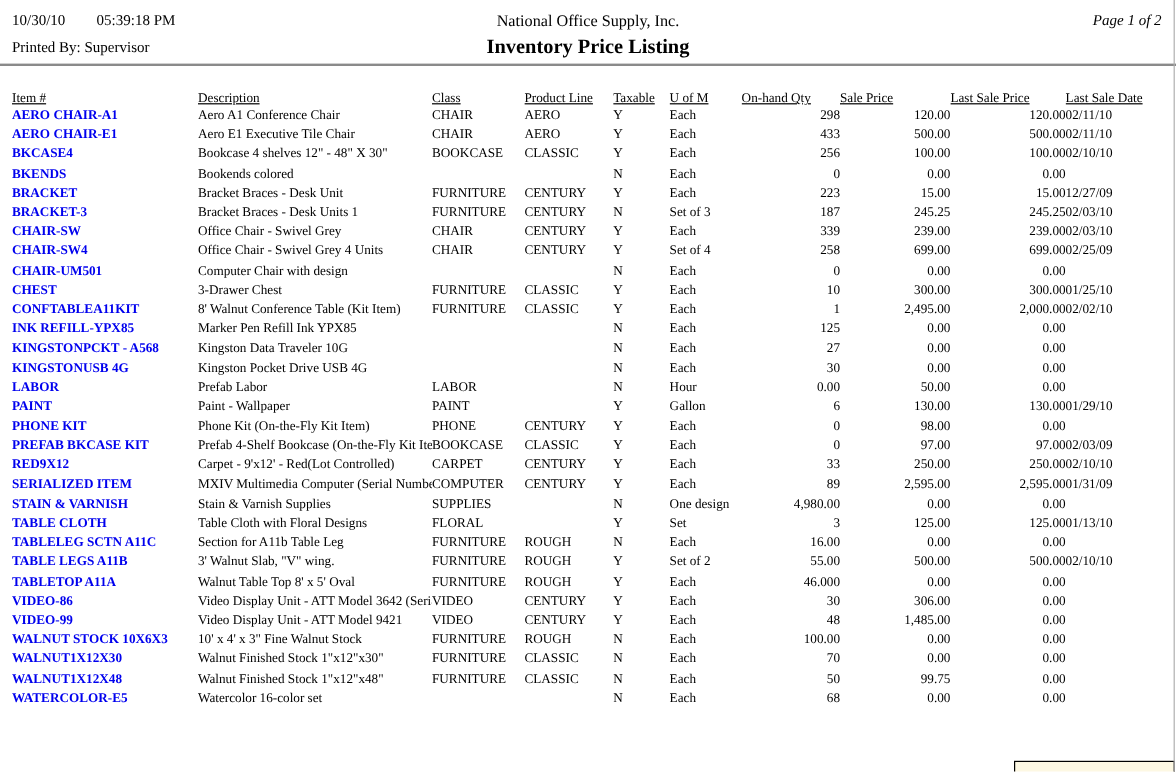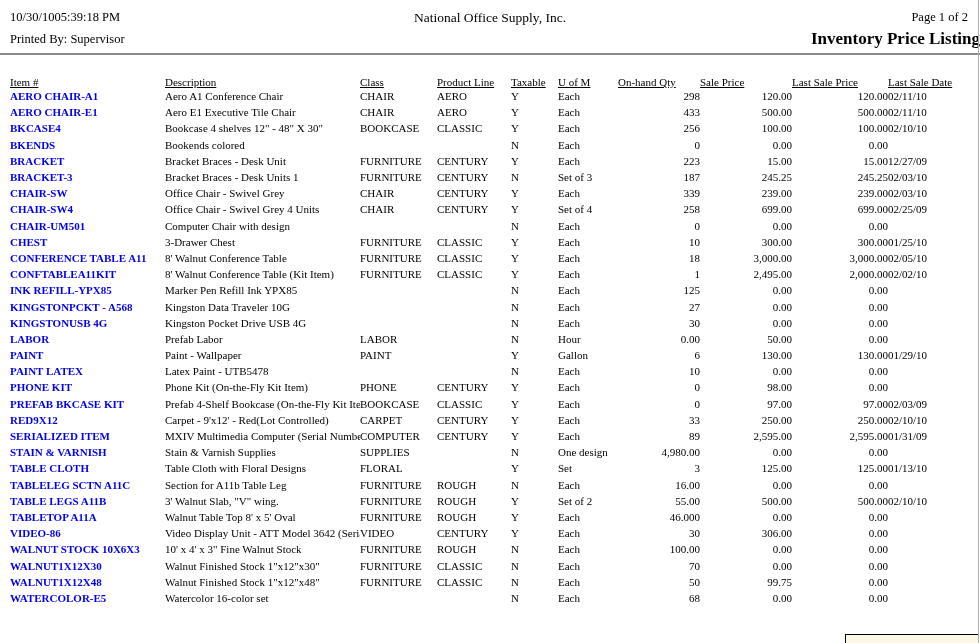--- a/index.html
+++ b/index.html
@@ -4,27 +4,27 @@
 <style>
   html,body{margin:0;padding:0;}
   body{
     width:980px;height:643px;position:relative;overflow:hidden;
     background:#ffffff;color:#000;
     font-family:"Liberation Serif", serif;
   }
   .right-edge{position:absolute;top:0;right:1px;width:1px;height:643px;background:#b0b0b0;}
   
   .hdr-left{position:absolute;left:10px;top:10px;font-size:12.5px;white-space:nowrap;}
-  .hdr-left .time{}
+  .hdr-left .time{margin-left:26px;}
   .printed-by{position:absolute;left:10px;top:32px;font-size:12.5px;white-space:nowrap;}
   .company{position:absolute;left:0;top:10px;width:980px;text-align:center;
            font-weight:normal;font-size:13.5px;}
-  .report-title{position:absolute;left:0;top:29px;width:980px;text-align:right;
+  .report-title{position:absolute;left:0;top:29px;width:980px;text-align:center;
            font-weight:bold;font-size:17px;}
-  .page-info{position:absolute;right:12px;top:10px;font-size:12.5px;}
+  .page-info{position:absolute;right:12px;top:10px;font-size:12.5px;font-style:italic;}
   .header-rule{position:absolute;left:0;top:53px;width:980px;height:2px;background:#8a8a8a;}
   
   table.report{
     position:absolute;left:10px;top:66px;width:960px;
     border-collapse:collapse;table-layout:fixed;
   }
   table.report th{
     font-size:11px;font-weight:normal;text-decoration:underline;
     text-align:left;padding:0;height:22px;vertical-align:bottom;
     white-space:nowrap;overflow:hidden;
@@ -198,32 +198,20 @@
         <td class="c-class">FURNITURE</td>
         <td class="c-pline">CLASSIC</td>
         <td class="c-tax">Y</td>
         <td class="c-uom">Each</td>
         <td class="c-qty num">10</td>
         <td class="c-sale num">300.00</td>
         <td class="c-lsp num">300.00</td>
         <td class="c-lsd">01/25/10</td>
       </tr>
       <tr>
-        <td class="c-item">CONFERENCE TABLE A11</td>
-        <td class="c-desc">8' Walnut Conference Table</td>
-        <td class="c-class">FURNITURE</td>
-        <td class="c-pline">CLASSIC</td>
-        <td class="c-tax">Y</td>
-        <td class="c-uom">Each</td>
-        <td class="c-qty num">18</td>
-        <td class="c-sale num">3,000.00</td>
-        <td class="c-lsp num">3,000.00</td>
-        <td class="c-lsd">02/05/10</td>
-      </tr>
-      <tr>
         <td class="c-item">CONFTABLEA11KIT</td>
         <td class="c-desc">8' Walnut Conference Table (Kit Item)</td>
         <td class="c-class">FURNITURE</td>
         <td class="c-pline">CLASSIC</td>
         <td class="c-tax">Y</td>
         <td class="c-uom">Each</td>
         <td class="c-qty num">1</td>
         <td class="c-sale num">2,495.00</td>
         <td class="c-lsp num">2,000.00</td>
         <td class="c-lsd">02/02/10</td>
@@ -282,32 +270,20 @@
         <td class="c-class">PAINT</td>
         <td class="c-pline"></td>
         <td class="c-tax">Y</td>
         <td class="c-uom">Gallon</td>
         <td class="c-qty num">6</td>
         <td class="c-sale num">130.00</td>
         <td class="c-lsp num">130.00</td>
         <td class="c-lsd">01/29/10</td>
       </tr>
       <tr>
-        <td class="c-item">PAINT LATEX</td>
-        <td class="c-desc">Latex Paint - UTB5478</td>
-        <td class="c-class"></td>
-        <td class="c-pline"></td>
-        <td class="c-tax">N</td>
-        <td class="c-uom">Each</td>
-        <td class="c-qty num">10</td>
-        <td class="c-sale num">0.00</td>
-        <td class="c-lsp num">0.00</td>
-        <td class="c-lsd"></td>
-      </tr>
-      <tr>
         <td class="c-item">PHONE KIT</td>
         <td class="c-desc">Phone Kit (On-the-Fly Kit Item)</td>
         <td class="c-class">PHONE</td>
         <td class="c-pline">CENTURY</td>
         <td class="c-tax">Y</td>
         <td class="c-uom">Each</td>
         <td class="c-qty num">0</td>
         <td class="c-sale num">98.00</td>
         <td class="c-lsp num">0.00</td>
         <td class="c-lsd"></td>
@@ -410,20 +386,32 @@
       </tr>
       <tr>
         <td class="c-item">VIDEO-86</td>
         <td class="c-desc">Video Display Unit - ATT Model 3642 (Serial Numbered)</td>
         <td class="c-class">VIDEO</td>
         <td class="c-pline">CENTURY</td>
         <td class="c-tax">Y</td>
         <td class="c-uom">Each</td>
         <td class="c-qty num">30</td>
         <td class="c-sale num">306.00</td>
+        <td class="c-lsp num">0.00</td>
+        <td class="c-lsd"></td>
+      </tr>
+      <tr>
+        <td class="c-item">VIDEO-99</td>
+        <td class="c-desc">Video Display Unit - ATT Model 9421</td>
+        <td class="c-class">VIDEO</td>
+        <td class="c-pline">CENTURY</td>
+        <td class="c-tax">Y</td>
+        <td class="c-uom">Each</td>
+        <td class="c-qty num">48</td>
+        <td class="c-sale num">1,485.00</td>
         <td class="c-lsp num">0.00</td>
         <td class="c-lsd"></td>
       </tr>
       <tr>
         <td class="c-item">WALNUT STOCK 10X6X3</td>
         <td class="c-desc">10' x 4' x 3" Fine Walnut Stock</td>
         <td class="c-class">FURNITURE</td>
         <td class="c-pline">ROUGH</td>
         <td class="c-tax">N</td>
         <td class="c-uom">Each</td>

